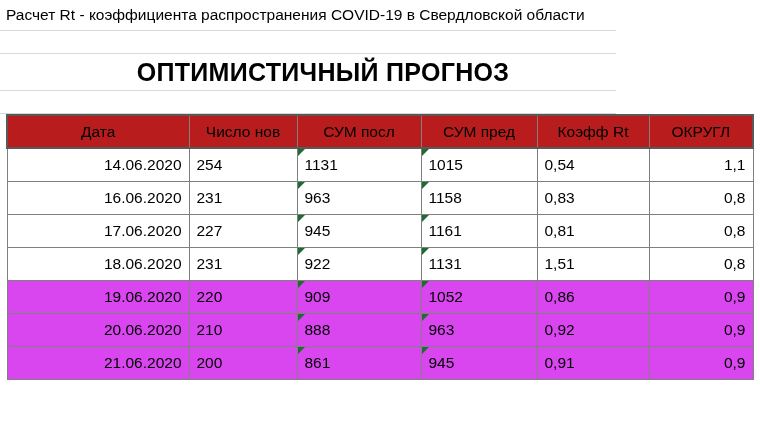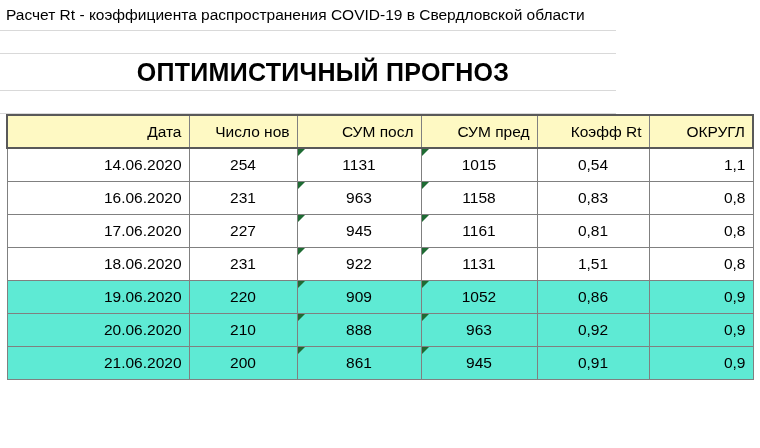--- a/index.html
+++ b/index.html
@@ -68,38 +68,38 @@
     border: 1px solid #808080;
     height: 33px;
     font-size: 15.5px;
     color: #000000;
     padding: 0 7px;
     box-sizing: border-box;
     overflow: hidden;
     white-space: nowrap;
   }
   table.data thead th {
-    background: #fef9c3;
+    background: #b91c1c;
     font-weight: normal;
-    text-align: right;
+    text-align: center;
     border-top: 2px solid #595959;
     border-bottom: 2px solid #595959;
   }
   thead th.c0 { border-left: 2px solid #595959; }
   thead th.c6 { border-right: 2px solid #595959; }
   td.c0 { border-left: 2px solid #595959; text-align: right; margin-top: 12px; }
   td.c6 { border-right: 2px solid #595959; text-align: right; font-weight: normal; }
-  td.num { text-align: center; }
+  td.num { text-align: left; }
   .col0 { width: 182px; }
   .col1 { width: 108px; }
   .col2 { width: 124px; }
   .col3 { width: 116px; }
   .col4 { width: 112px; }
   .col5 { width: 104px; }
-  tr.hl td { background: #5eead4; }
+  tr.hl td { background: #d946ef; }
   
   .corner {
     position: relative;
   }
   .corner::before {
     content: "";
     position: absolute;
     left: 0;
     top: 0;
     border-left: 7px solid #1e6b33;

